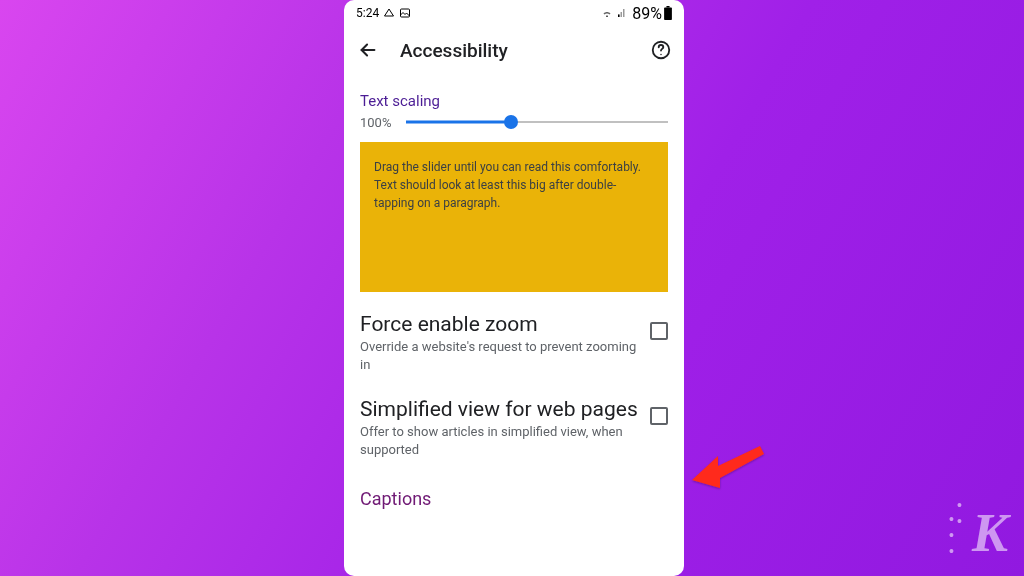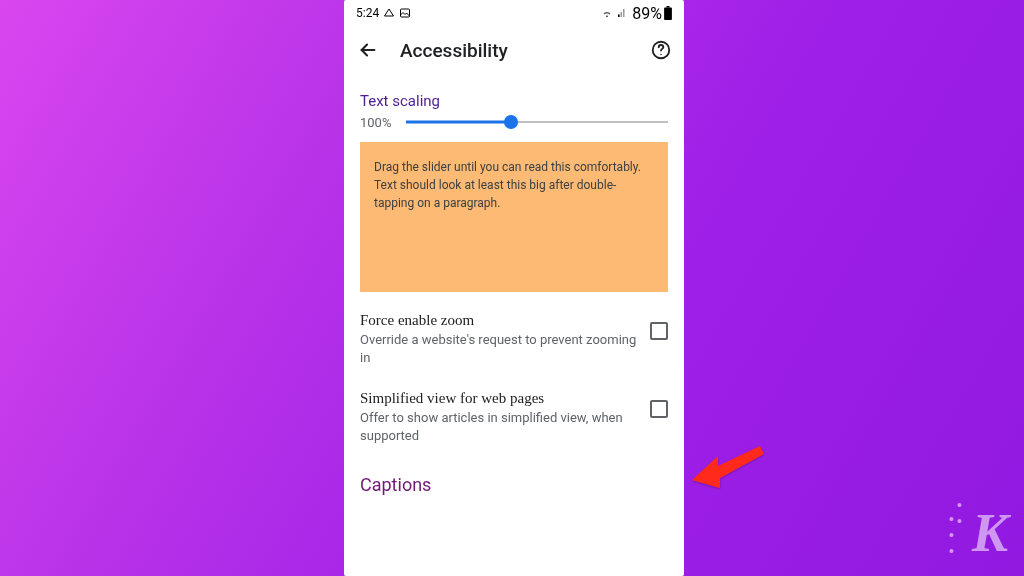--- a/index.html
+++ b/index.html
@@ -13,21 +13,21 @@
   }
   .phone {
     position: absolute;
     left: 344px;
     top: 0;
     width: 340px;
     height: 576px;
     background: #fff;
     display: flex;
     flex-direction: column;
-    border-radius: 2px;
+    border-radius: 10px;
   }
   .status-bar {
     height: 26px;
     display: flex;
     align-items: center;
     justify-content: space-between;
     padding: 0 12px;
     font-size: 12px;
     color: #000;
   }
@@ -105,41 +105,40 @@
   .slider-thumb {
     position: absolute;
     top: 50%;
     left: 40%;
     width: 14px; height: 14px;
     background: #1a73e8;
     border-radius: 50%;
     transform: translate(-50%, -50%);
   }
   .preview-box {
-    background: #fdba74;
+    background: #eab308;
     padding: 16px 14px;
     font-size: 12px;
     color: #3c4043;
     line-height: 1.5;
     height: 150px;
   }
   .setting-row {
     display: flex;
     align-items: flex-start;
     justify-content: space-between;
     padding: 20px 0 4px;
     gap: 10px;
     cursor: pointer;
   }
   .setting-text { flex: 1; }
   .setting-title {
-    font-size: 15px;
+    font-size: 21px;
     color: #202124;
     margin-bottom: 2px;
-    font-family: Liberation Serif, serif;
   }
   .setting-desc {
     font-size: 13px;
     color: #5f6368;
     line-height: 1.35;
   }
   .checkbox {
     width: 18px; height: 18px;
     border: 2px solid #5f6368;
     border-radius: 2px;

